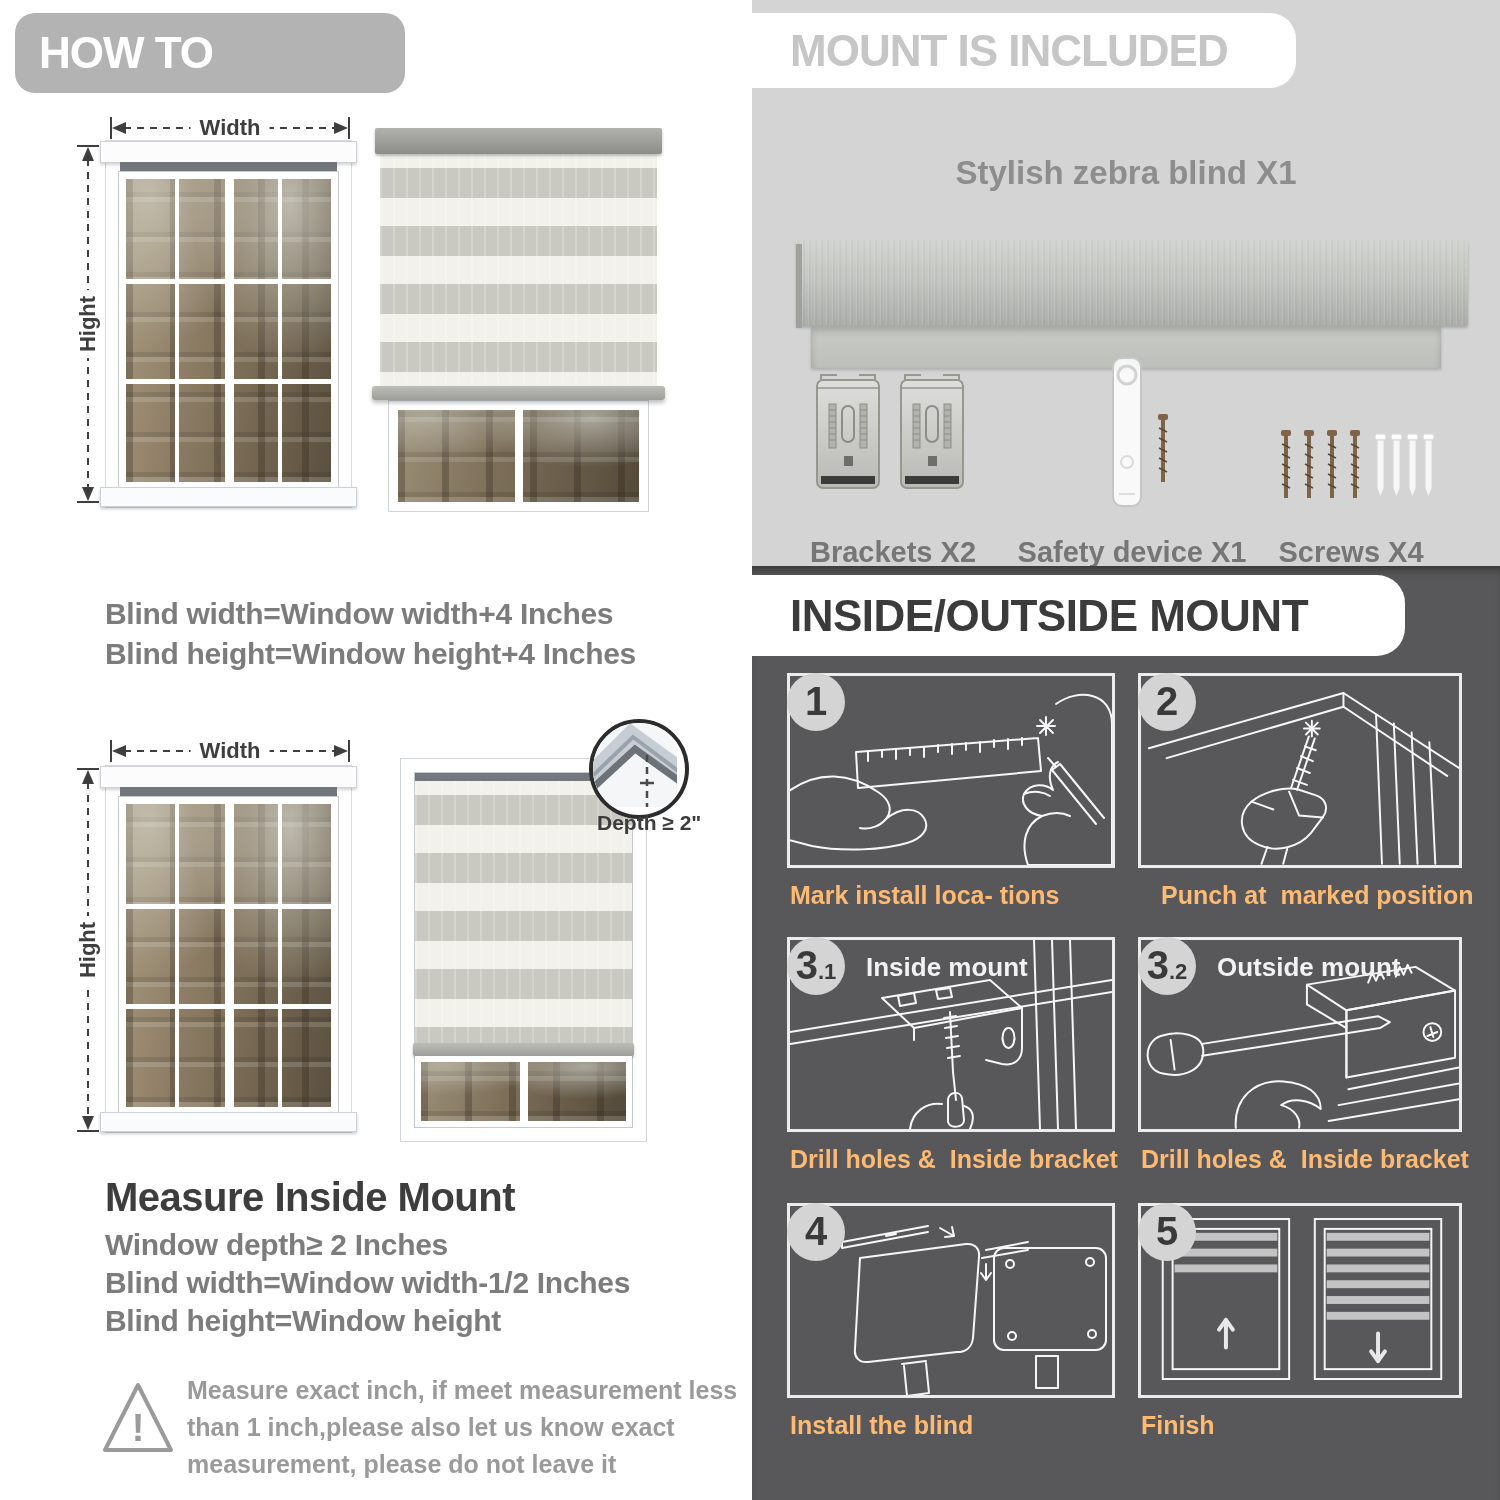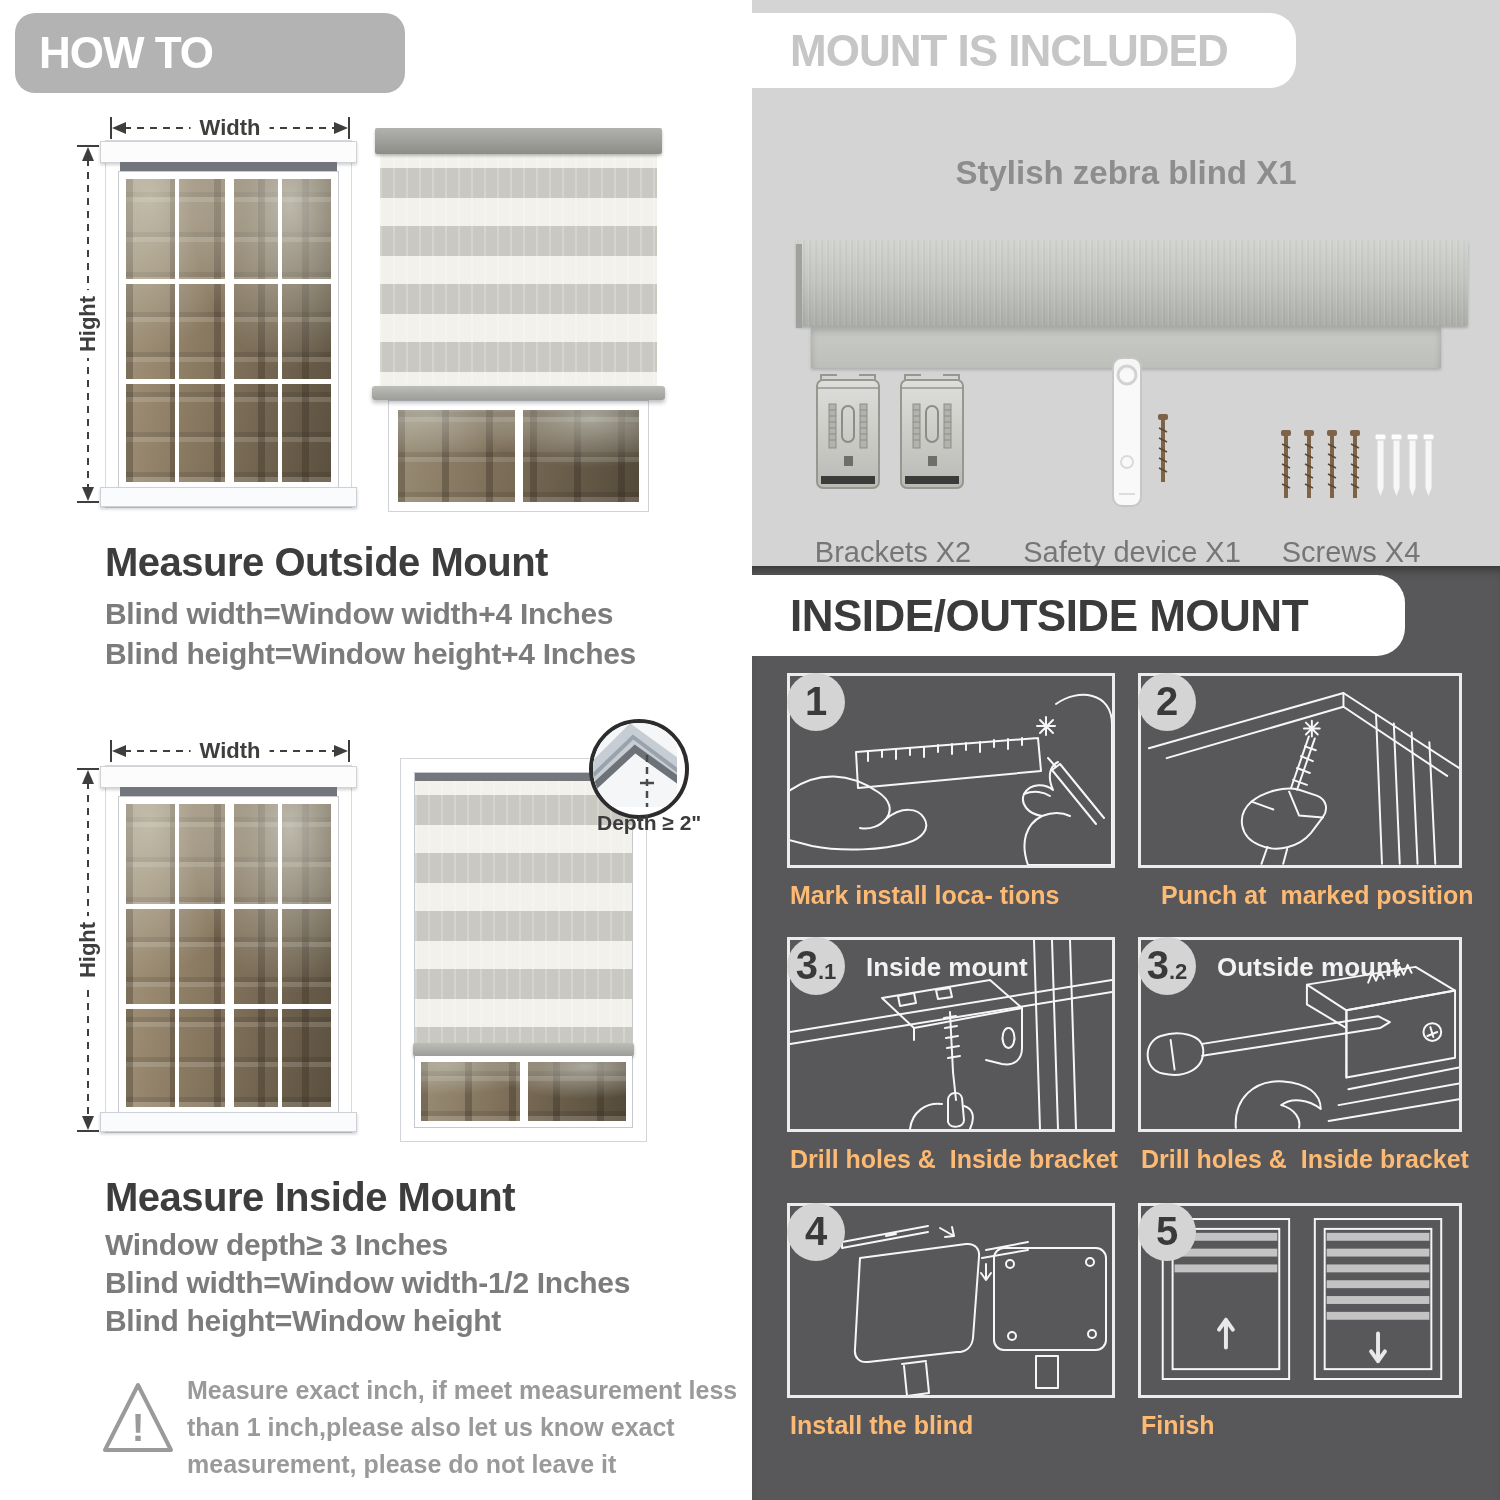--- a/index.html
+++ b/index.html
@@ -76,21 +76,21 @@
     font-weight:bold;color:#8d8d8d;}
   .hrail{position:absolute;left:44px;top:240px;width:672px;height:86px;border-radius:2px;
     background-image:repeating-linear-gradient(90deg, rgba(255,255,255,.10) 0 1px, rgba(0,0,0,.03) 1px 3px, rgba(0,0,0,0) 3px 6px),
       linear-gradient(180deg,#d3d5d1 0%,#c4c6c2 45%,#acaeaa 100%);
     box-shadow:0 2px 3px rgba(0,0,0,.2);}
   .hrail::before{content:"";position:absolute;left:0;top:4px;bottom:-2px;width:6px;background:#9fa19d;}
   .hflap{position:absolute;left:59px;top:326px;width:630px;height:42px;
     background:linear-gradient(180deg,#c9cbc6,#bdbfba);
     box-shadow:inset 0 5px 7px rgba(0,0,0,.18), 0 2px 3px rgba(0,0,0,.18);}
   .itemlabel{position:absolute;top:536px;transform:translateX(-50%);font-size:29px;
-    font-weight:normal;color:#767676;white-space:nowrap;}
+    font-weight:bold;color:#767676;white-space:nowrap;}
 
   
   .rdark{left:752px;top:566px;width:748px;height:934px;background:#58585a;
     box-shadow:inset 0 10px 12px -8px rgba(0,0,0,.5);}
   .mhead{position:absolute;left:0;top:9px;width:615px;height:81px;background:#fff;
     border-radius:0 28px 28px 0;font-size:44px;font-weight:bold;color:#3b3b3b;line-height:81px;
     padding-left:38px;letter-spacing:-0.5px;}
   .panel{position:absolute;width:328px;height:195px;border:3px solid #ececec;box-sizing:border-box;}
   .panel svg.art{position:absolute;inset:0;width:100%;height:100%;}
   .badge{position:absolute;left:-3px;top:-3px;width:58px;height:58px;border-radius:50%;
@@ -145,21 +145,20 @@
   <div class="abs" style="left:375px;top:128px;width:287px;height:384px;">
     <div class="opeek">
       <div class="peekphoto photo dim"></div>
       <div class="peekdiv"></div>
     </div>
     <div class="ofab fabric"></div>
     <div class="orail"></div>
     <div class="obar"></div>
   </div>
 
-  <div class="abs mtitle" style="left:105px;top:540px;">Measure Outside Mount</div>
   <div class="abs formula" style="left:105px;top:597px;">Blind width=Window width+4 Inches</div>
   <div class="abs formula" style="left:105px;top:637px;">Blind height=Window height+4 Inches</div>
 
   <div class="abs" style="left:110px;top:740px;width:240px;height:22px;">
     <svg width="240" height="22">
       <line x1="14" y1="11" x2="226" y2="11" stroke="#3e3e3e" stroke-width="2" stroke-dasharray="7 6"></line>
       <polygon points="2,11 16,5 16,17" fill="#3e3e3e"></polygon>
       <polygon points="238,11 224,5 224,17" fill="#3e3e3e"></polygon>
       <line x1="1" y1="0" x2="1" y2="22" stroke="#3e3e3e" stroke-width="2"></line>
       <line x1="239" y1="0" x2="239" y2="22" stroke="#3e3e3e" stroke-width="2"></line>
@@ -210,21 +209,21 @@
       <path d="M-12,62 L38,12 L96,54" stroke="#c7cdd4" stroke-width="18" fill="none"></path>
       <path d="M-12,64 L40,14 L96,56" stroke="#9aa2ab" stroke-width="4" fill="none"></path>
       <path d="M-8,72 L42,26 L92,62" stroke="#6d7278" stroke-width="7" fill="none"></path>
       <path d="M54,32 L54,90" stroke="#4a4a4a" stroke-width="2.5" stroke-dasharray="7 5"></path>
       <path d="M47,60 L61,60" stroke="#4a4a4a" stroke-width="2.5"></path>
     </svg>
   </div>
   <div class="abs depthlbl">Depth ≥ 2"</div>
 
   <div class="abs mtitle" style="left:105px;top:1175px;">Measure Inside Mount</div>
-  <div class="abs formula" style="left:105px;top:1228px;">Window depth≥ 3 Inches</div>
+  <div class="abs formula" style="left:105px;top:1228px;">Window depth≥ 2 Inches</div>
   <div class="abs formula" style="left:105px;top:1266px;">Blind width=Window width-1/2 Inches</div>
   <div class="abs formula" style="left:105px;top:1304px;">Blind height=Window height</div>
 
   <div class="abs" style="left:101px;top:1378px;width:74px;height:82px;">
     <svg width="74" height="82" viewBox="0 0 74 82">
       <path d="M37,7 L70,72 L4,72 Z" fill="none" stroke="#9a9a9a" stroke-width="4" stroke-linejoin="round"></path>
       <text x="37" y="63" font-size="38" font-weight="bold" fill="#9a9a9a" text-anchor="middle">!</text>
     </svg>
   </div>
   <div class="abs" style="left:187px;top:1372px;">

